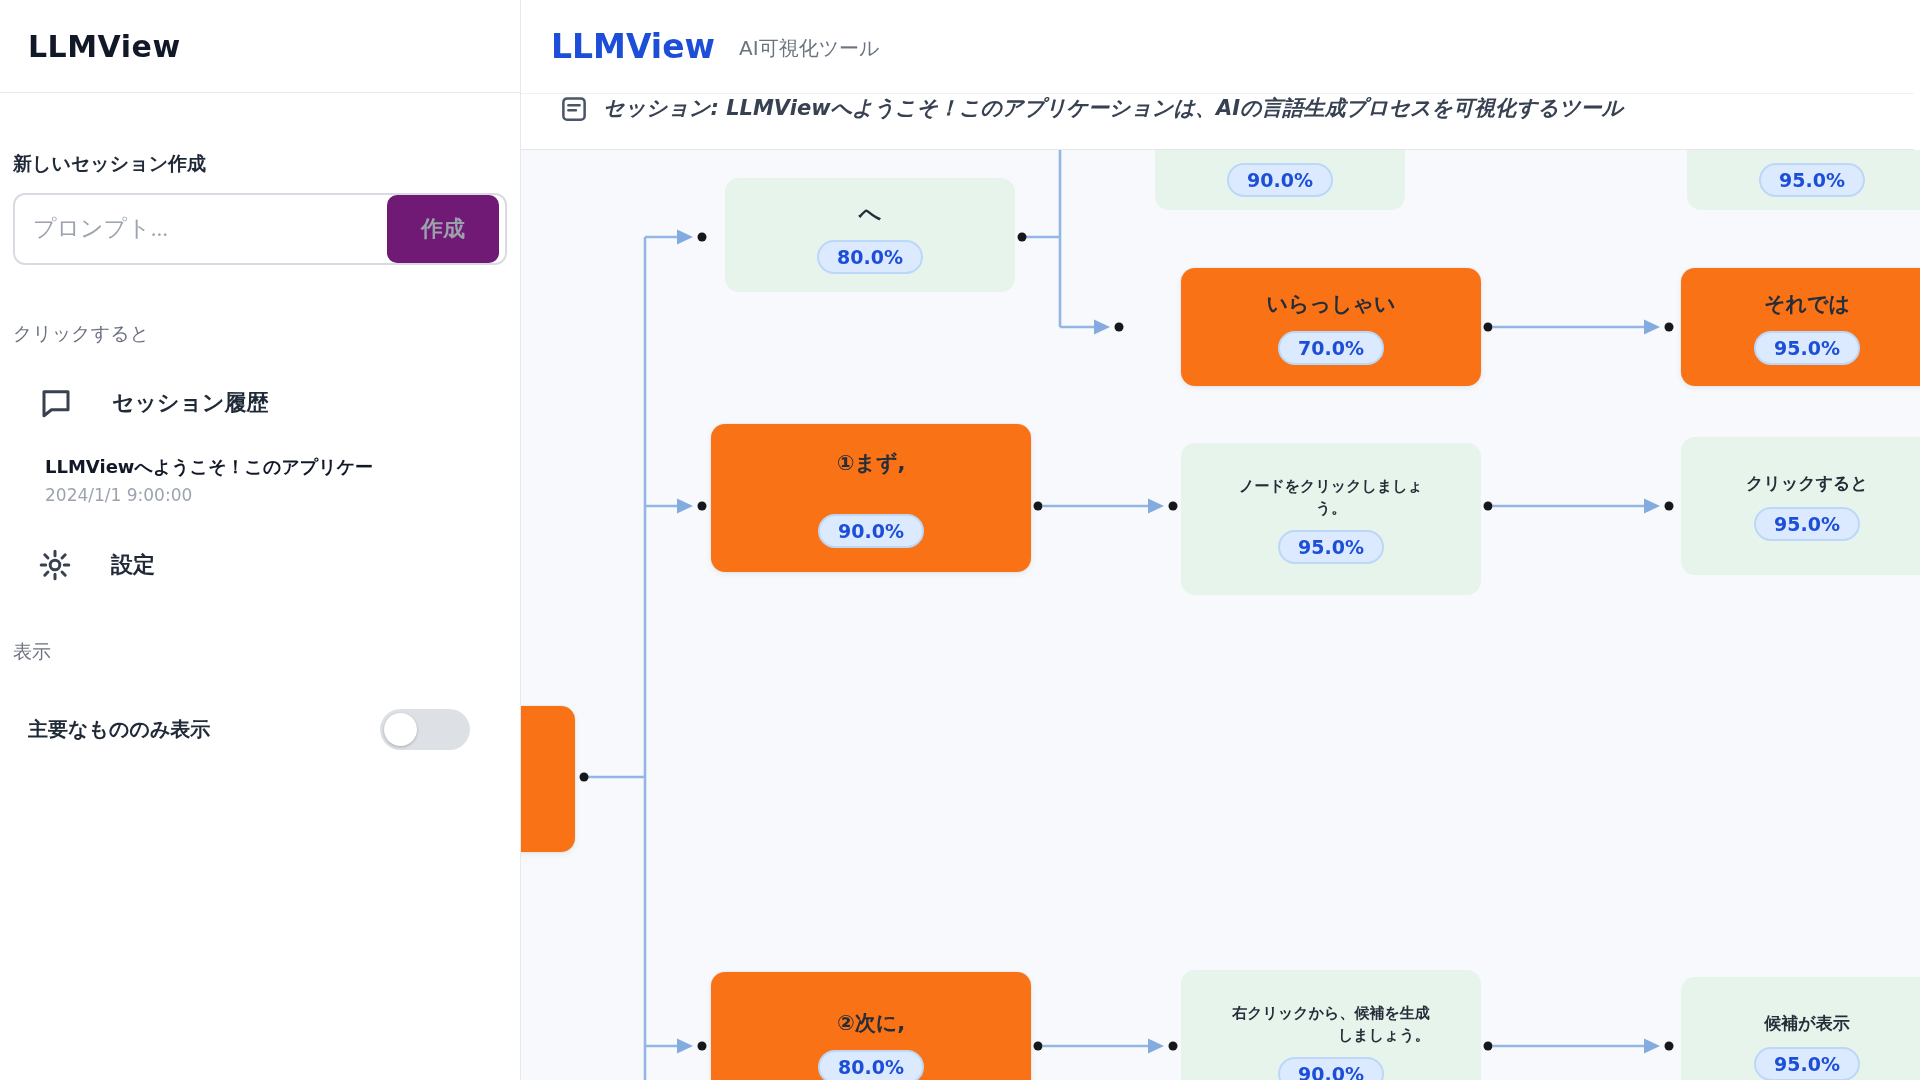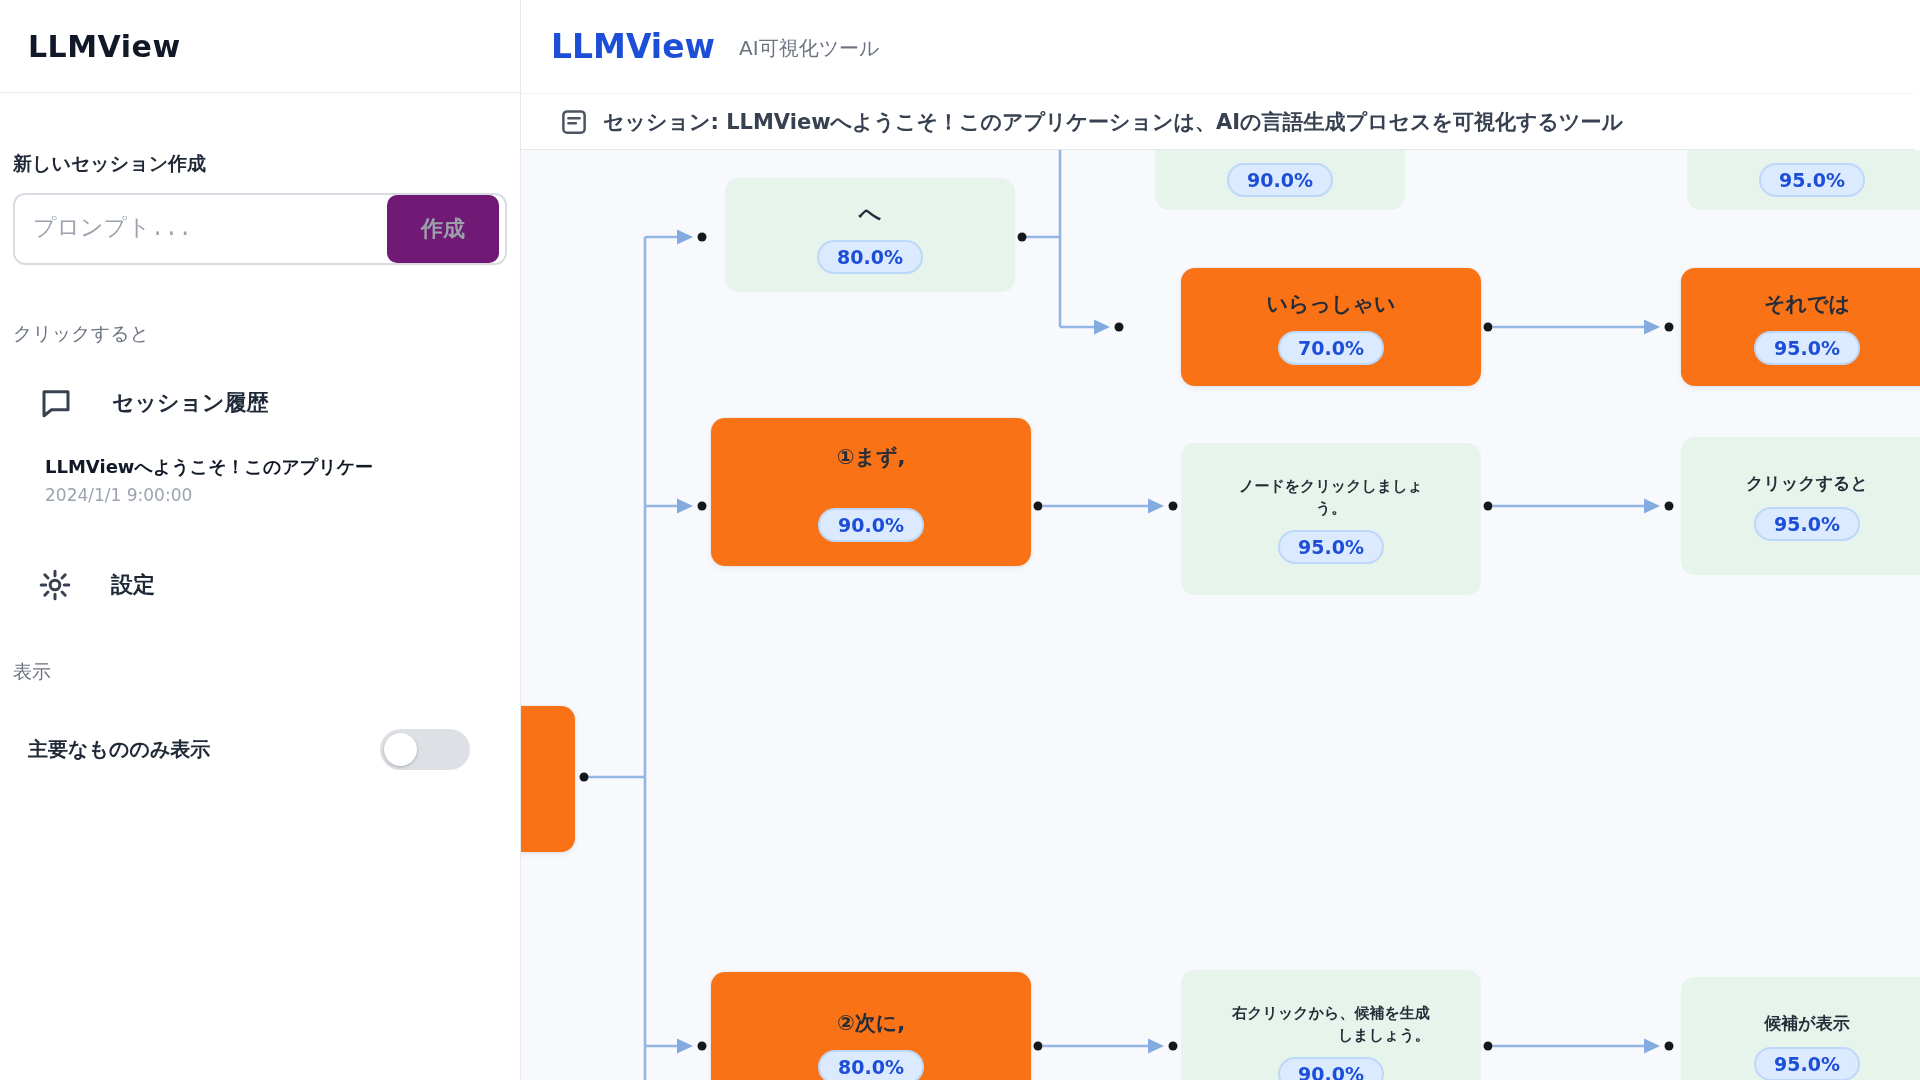--- a/index.html
+++ b/index.html
@@ -9,21 +9,21 @@
 
   
   .sidebar { position:absolute; left:0; top:0; width:521px; height:1080px;
     background:#ffffff; border-right:1px solid #e6e8eb; z-index:5; }
   .sidebar-header { height:93px; border-bottom:1px solid #e6e8eb; display:flex; align-items:center; }
   .logo { font-size:30px; font-weight:700; color:#111827; margin-left:28px; letter-spacing:.5px; }
   .sb-section-label { font-size:19px; font-weight:600; color:#1f2937; margin:58px 0 0 13px; }
   .prompt-row { display:flex; align-items:center; margin:16px 13px 0 13px;
     border:2px solid #d8dce2; border-radius:12px; padding:6px; height:72px; }
   .prompt-input { flex:1; border:none; outline:none; font-size:23px; color:#374151;
-    padding:0 12px; background:transparent; font-family:Liberation Mono, monospace; }
+    padding:0 12px; background:transparent; font-family:Liberation Serif, serif; }
   .prompt-input::placeholder { color:#9ca3af; }
   .create-btn { width:112px; height:68px; background:#701a75; color:#9aa1ab;
     border:none; border-radius:10px; font-size:22px; font-weight:600; font-family:inherit; }
   .sb-heading { font-size:19px; color:#6b7280; margin:56px 0 0 13px; }
   .sb-item { display:flex; align-items:center; gap:38px; margin:38px 0 0 38px; cursor:pointer; }
   .sb-item-label { font-size:22px; font-weight:700; color:#1f2937; }
   .session-item { margin:34px 0 0 45px; cursor:pointer; }
   .session-item-title { font-size:18px; font-weight:700; color:#111827; width:400px;
     white-space:nowrap; overflow:hidden; }
   .session-item-ts { font-size:17px; color:#9ca3af; margin-top:6px; }
@@ -39,21 +39,21 @@
 
   
   .main-header { position:absolute; left:521px; top:0; right:0; height:93px;
     background:#ffffff; display:flex; align-items:center; }
   .main-title { font-size:33px; font-weight:700; color:#1d4ed8; margin-left:30px; }
   .main-subtitle { font-size:20px; color:#6b7280; margin-left:24px; margin-top:4px; }
 
   
   .session-bar { position:absolute; left:521px; top:93px; right:6px; height:57px;
     background:#ffffff; border-top:1px solid #f0f1f3; border-bottom:1px solid #e5e7eb;
-    display:flex; align-items:center; overflow:hidden; z-index:4; }
+    display:flex; overflow:hidden; z-index:4;font-style:italic; }
   .sbar-icon { width:30px; height:30px; margin-left:38px; flex:0 0 auto; }
   .sbar-icon svg { width:100%; height:100%; stroke:#4b5563; fill:none; stroke-width:2; }
   .sbar-text { font-size:21px; font-weight:600; color:#374151; margin-left:14px;
     white-space:nowrap; }
 
   
   .canvas { position:absolute; left:521px; top:150px; right:0; bottom:0;
     background:#f7f9fc; overflow:hidden; }
   .gnode { position:absolute; display:flex; flex-direction:column; align-items:center;
     justify-content:center; gap:10px; border-radius:14px; cursor:pointer; }
@@ -92,21 +92,21 @@
           </svg>
       </span>
       <span class="sb-item-label">セッション履歴</span>
     </div>
 
     <div class="session-item">
       <div class="session-item-title">LLMViewへようこそ！このアプリケー</div>
       <div class="session-item-ts">2024/1/1 9:00:00</div>
     </div>
 
-    <div class="sb-item" style="margin-top:62px; margin-left:37px;text-align:center;">
+    <div class="sb-item" style="margin-top:42px; margin-left:37px;text-align:center;">
       <span class="sb-icon">
         <svg viewBox="0 0 24 24">
           <circle cx="12" cy="12" r="3.2"></circle>
           <path d="M12 2.8v3M12 18.2v3M2.8 12h3M18.2 12h3M5.2 5.2l2.1 2.1M16.7 16.7l2.1 2.1M18.8 5.2l-2.1 2.1M7.3 16.7l-2.1 2.1" stroke-linecap="round"></path>
         </svg>
       </span>
       <span class="sb-item-label">設定</span>
     </div>
 
     <div class="sb-heading">表示</div>
@@ -148,21 +148,21 @@
           <div class="gbadge">95.0%</div>
         </div>
         <div class="gnode white" style="left: 660px; top: 118px; width: 300px; height: 118px;">
           <div class="gtoken" style="font-size: 21px;">いらっしゃい</div>
           <div class="gbadge">70.0%</div>
         </div>
         <div class="gnode white" style="left: 1160px; top: 118px; width: 252px; height: 118px;">
           <div class="gtoken" style="font-size: 21px;">それでは</div>
           <div class="gbadge">95.0%</div>
         </div>
-        <div class="gnode white" style="left: 190px; top: 268px; width: 320px; height: 148px; gap: 34px;">
+        <div class="gnode white" style="left: 190px; top: 274px; width: 320px; height: 148px; gap: 34px;">
           <div class="gtoken" style="font-size: 21px;">①まず,</div>
           <div class="gbadge">90.0%</div>
         </div>
         <div class="gnode green" style="left: 660px; top: 293px; width: 300px; height: 152px;">
           <div class="gtoken" style="font-size: 15px;">ノードをクリックしましょ<br>う。</div>
           <div class="gbadge">95.0%</div>
         </div>
         <div class="gnode green" style="left: 1160px; top: 287px; width: 252px; height: 138px;">
           <div class="gtoken" style="font-size: 17px;">クリックすると</div>
           <div class="gbadge">95.0%</div>

